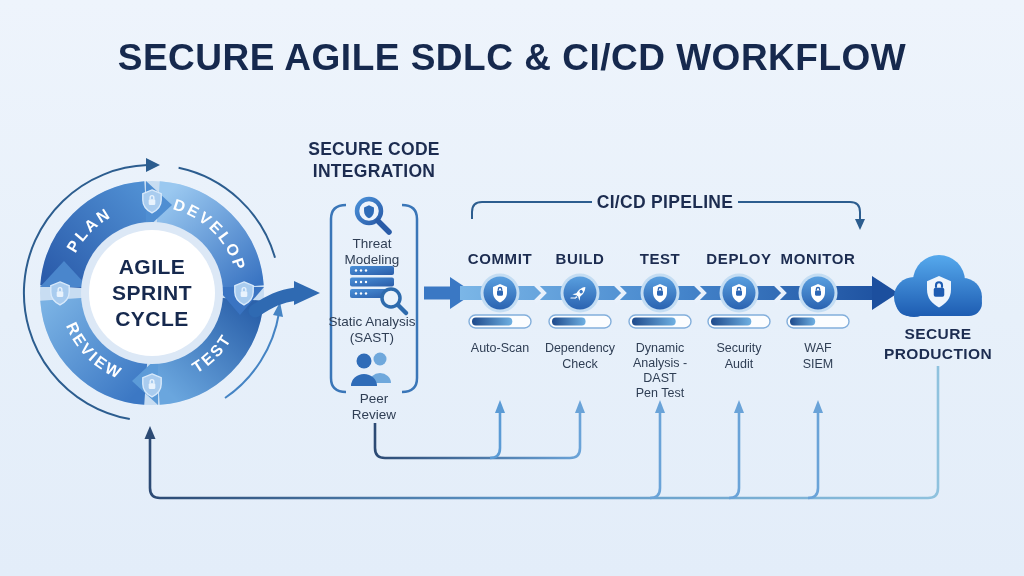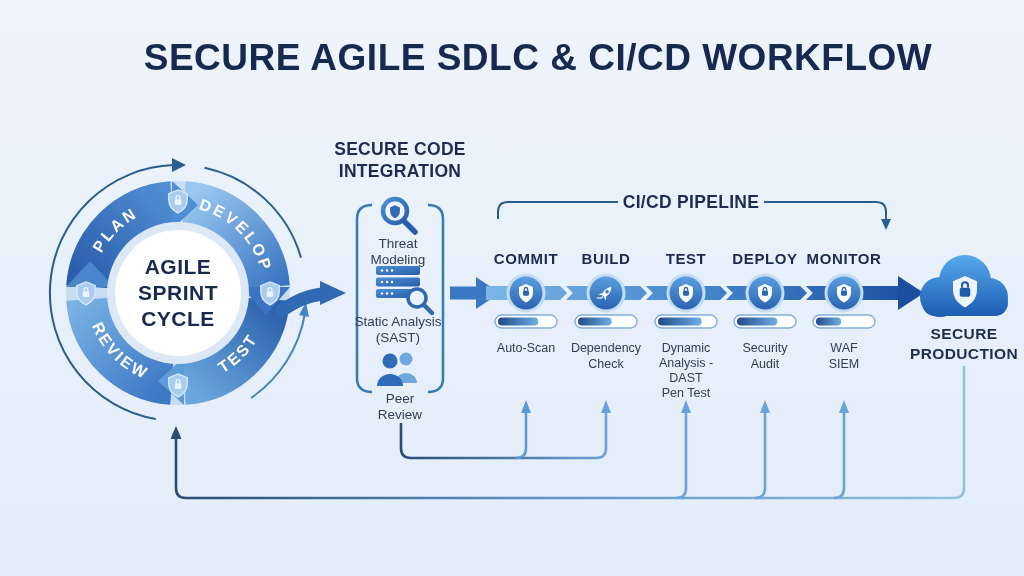--- a/index.html
+++ b/index.html
@@ -1,21 +1,21 @@
 <!DOCTYPE html>
 <html><head>
 <meta charset="utf-8">
 <style>
   html,body{margin:0;padding:0;}
   body{
     width:1024px;height:576px;overflow:hidden;
     background:linear-gradient(180deg,#eef4fc 0%,#e7f0fa 55%,#e3edf9 100%);
     font-family:"Liberation Sans",sans-serif;
   }
-  .stage{position:relative;width:968px;height:576px;margin-left:26px;}
+  .stage{position:relative;width:968px;height:576px;}
   svg{position:absolute;left:0;top:0;}
   text{font-family:"Liberation Sans","DejaVu Sans",sans-serif;}
   .title-t{font-size:37px;font-weight:800;fill:#16294e;letter-spacing:.5px;}
   .hdr{font-size:17.5px;font-weight:800;fill:#1c2c50;letter-spacing:.3px;}
   .stage-lbl{font-size:15px;font-weight:800;fill:#1c2c50;letter-spacing:.6px;}
   .tool-lbl{font-size:12.5px;fill:#2f3e54;}
   .item-lbl{font-size:13.5px;fill:#2f3e54;}
   .center-lbl{font-size:21px;font-weight:800;fill:#16294e;letter-spacing:.5px;}
   .arc-lbl{font-size:16px;font-weight:800;fill:#ffffff;letter-spacing:2.5px;}
   .prod-lbl{font-size:15.5px;font-weight:800;fill:#1c2c50;letter-spacing:.4px;}

